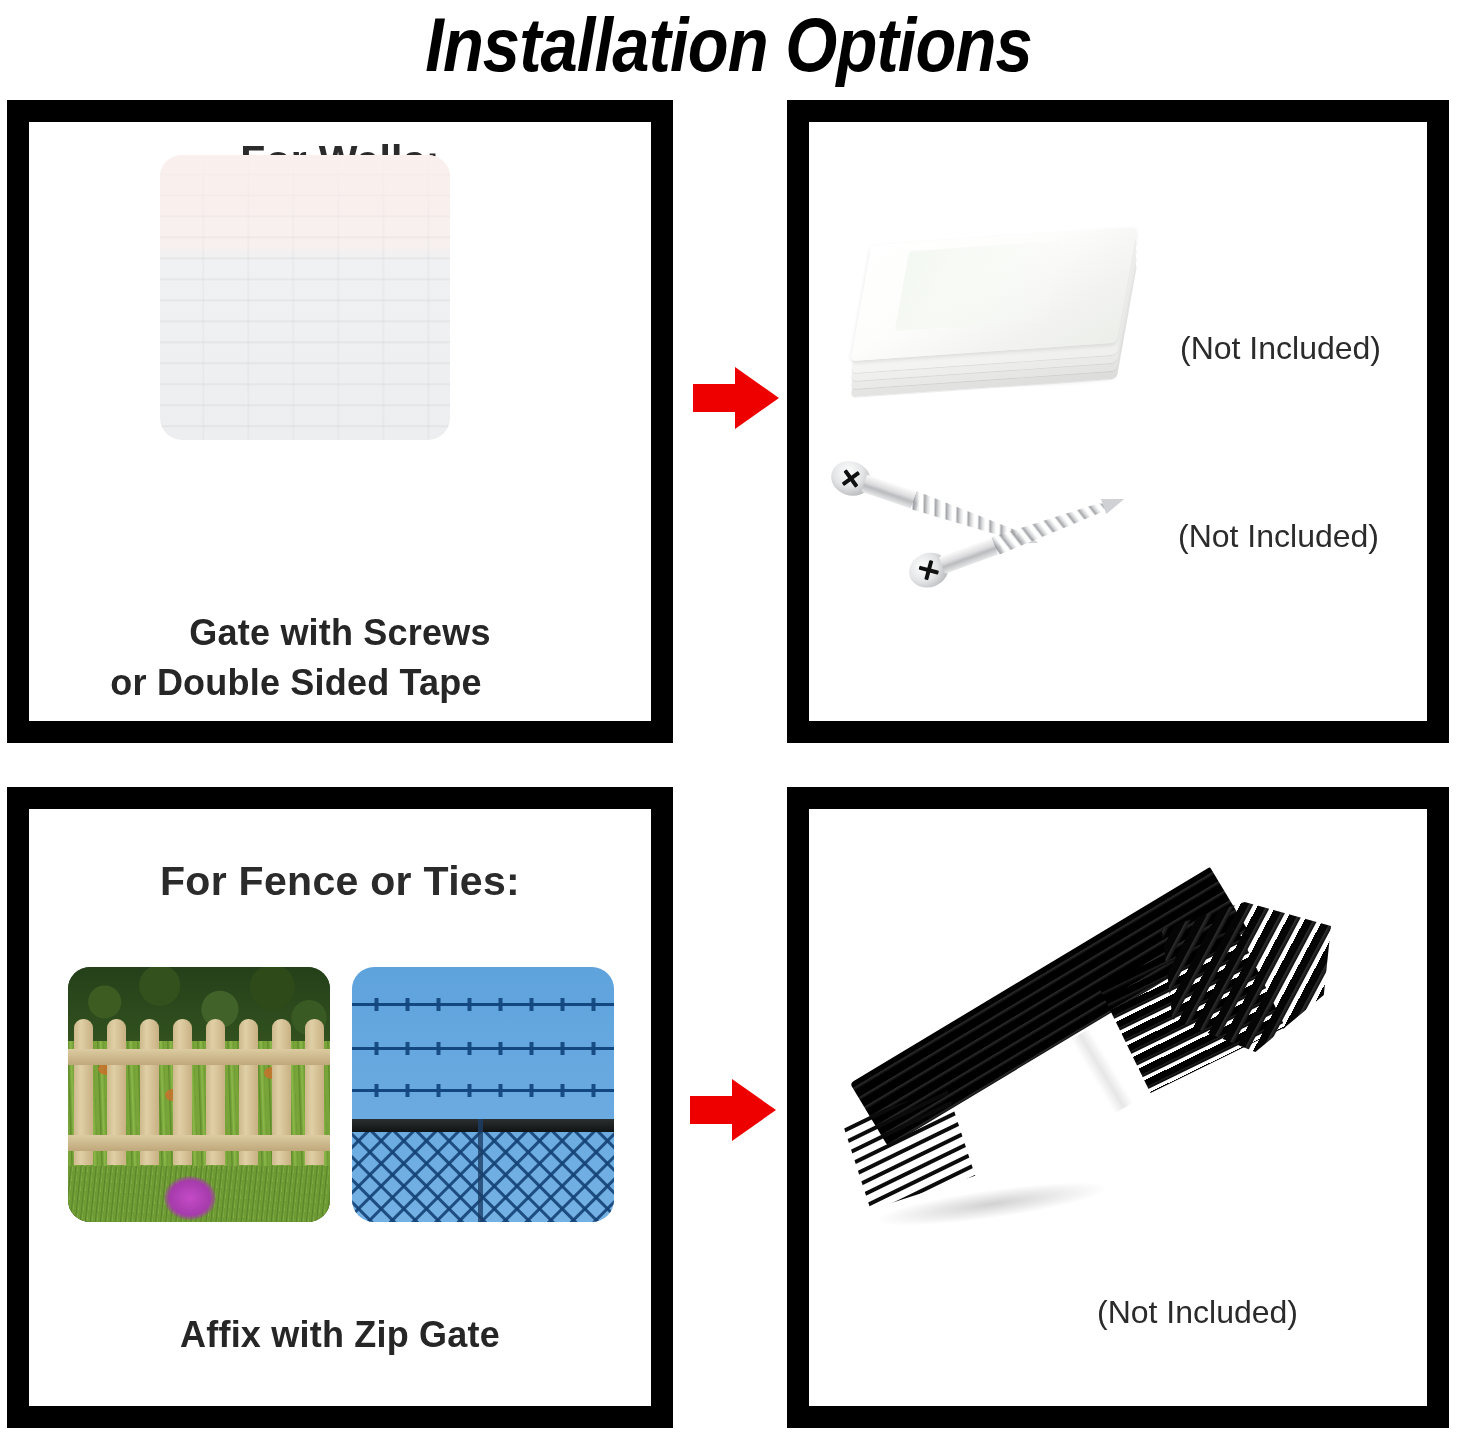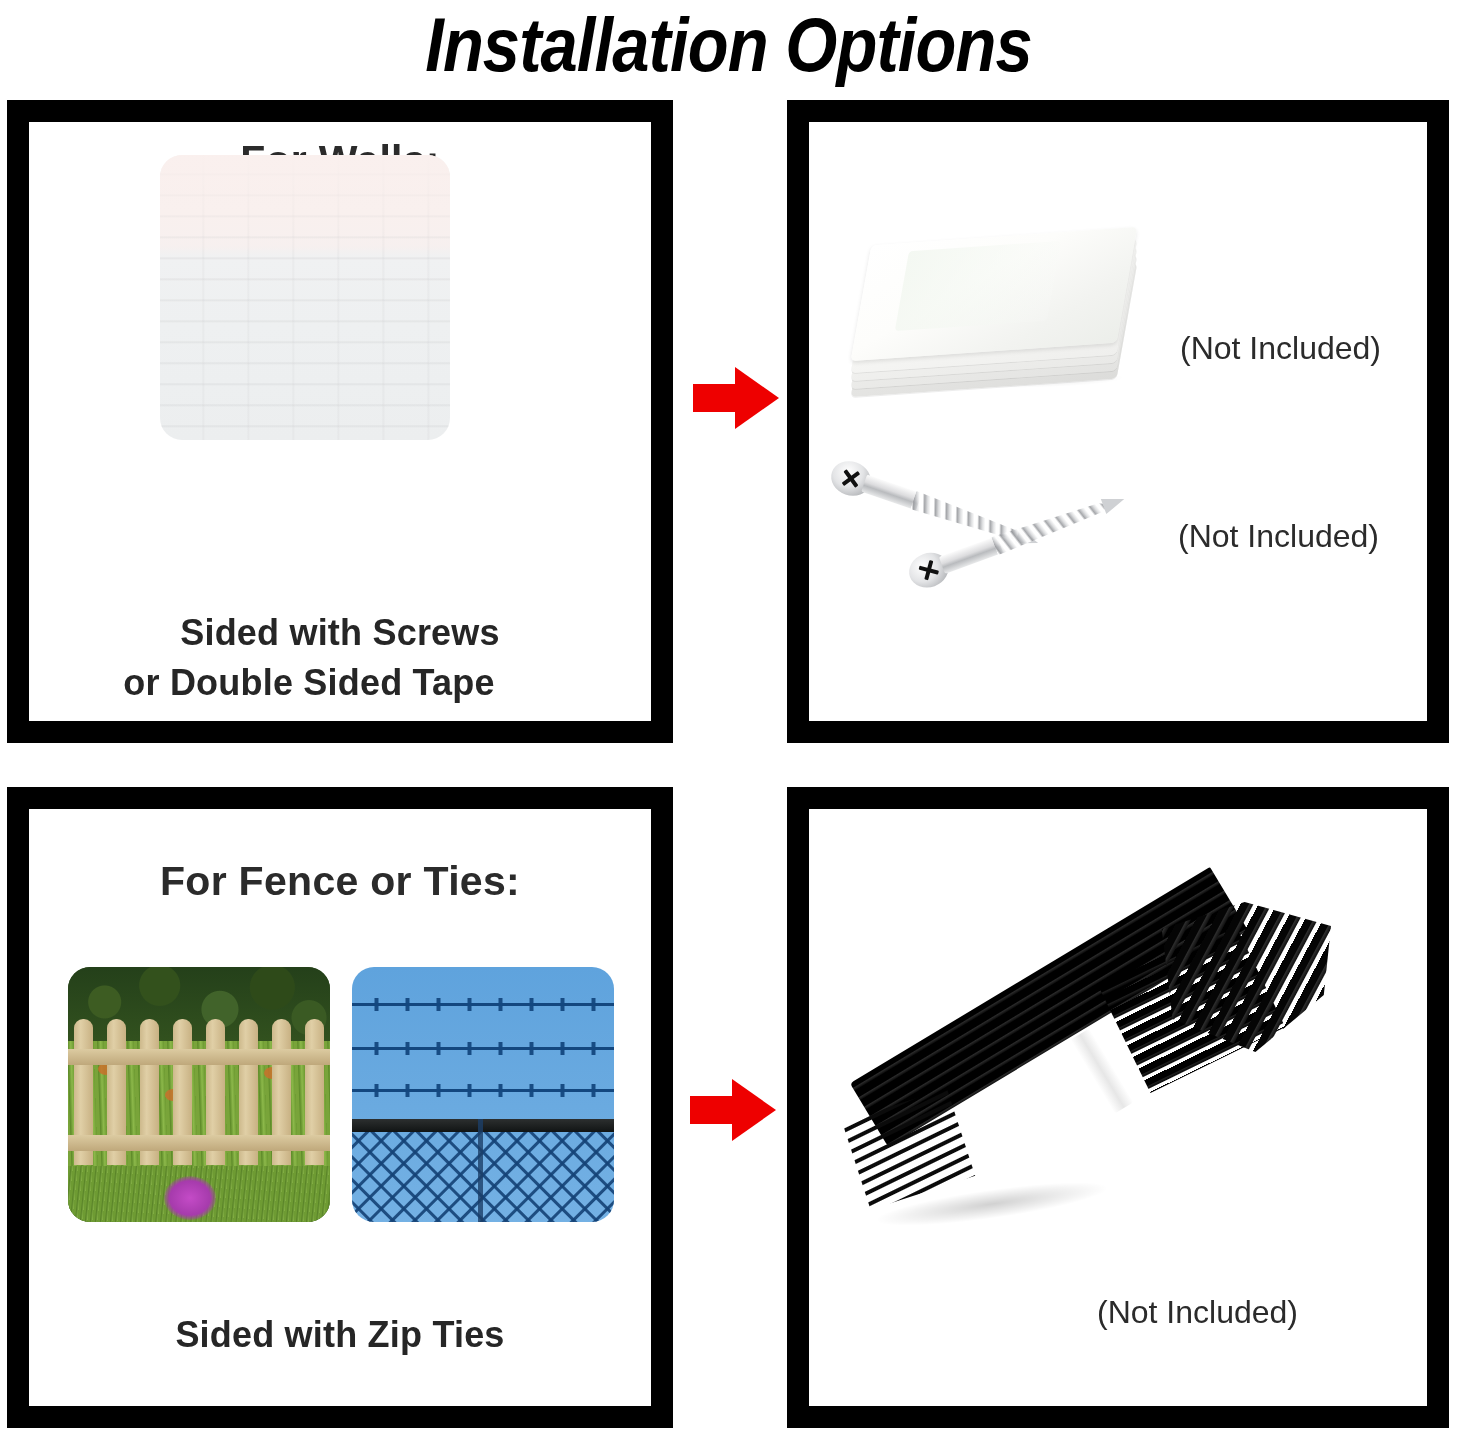--- a/index.html
+++ b/index.html
@@ -491,22 +491,22 @@
   <div class="panel-inner"></div>
 </div>
 
 <div class="panel-heading" style="left:7px; top:137px; width:666px;">For Walls:</div>
 
 <div id="wall-image">
   <div class="bricks"></div>
   <div class="bricks-top-fade"></div>
 </div>
 
-<div class="caption" style="left:7px; top:608px; width:666px;">Sided with Screws</div>
-<div class="caption" style="left:20px; top:658px; width:578px;">or Double Sided Tape</div>
+<div class="caption" style="left:7px; top:608px; width:666px;">Gate with Screws</div>
+<div class="caption" style="left:7px; top:658px; width:578px;">or Double Sided Tape</div>
 
 <div class="red-arrow" style="left:693px; top:367px; --accent:#ee0000;">
   <div class="shaft"></div>
   <div class="head"></div>
 </div>
 
 <div class="panel" id="panel-wall-hw">
   <div class="panel-inner"></div>
 </div>
 
@@ -575,21 +575,21 @@
   <div class="barbs b1"></div>
   <div class="wire w2"></div>
   <div class="barbs b2"></div>
   <div class="wire w3"></div>
   <div class="barbs b3"></div>
   <div class="toprail"></div>
   <div class="mesh"></div>
   <div class="post"></div>
 </div>
 
-<div class="caption" style="left:7px; top:1310px; width:666px;">Sided with Zip Ties</div>
+<div class="caption" style="left:7px; top:1310px; width:666px;">Affix with Zip Gate</div>
 
 <div class="red-arrow" style="left:690px; top:1079px; --accent:#ee0000;">
   <div class="shaft"></div>
   <div class="head"></div>
 </div>
 
 <div class="panel" id="panel-fence-hw">
   <div class="panel-inner"></div>
 </div>
 

